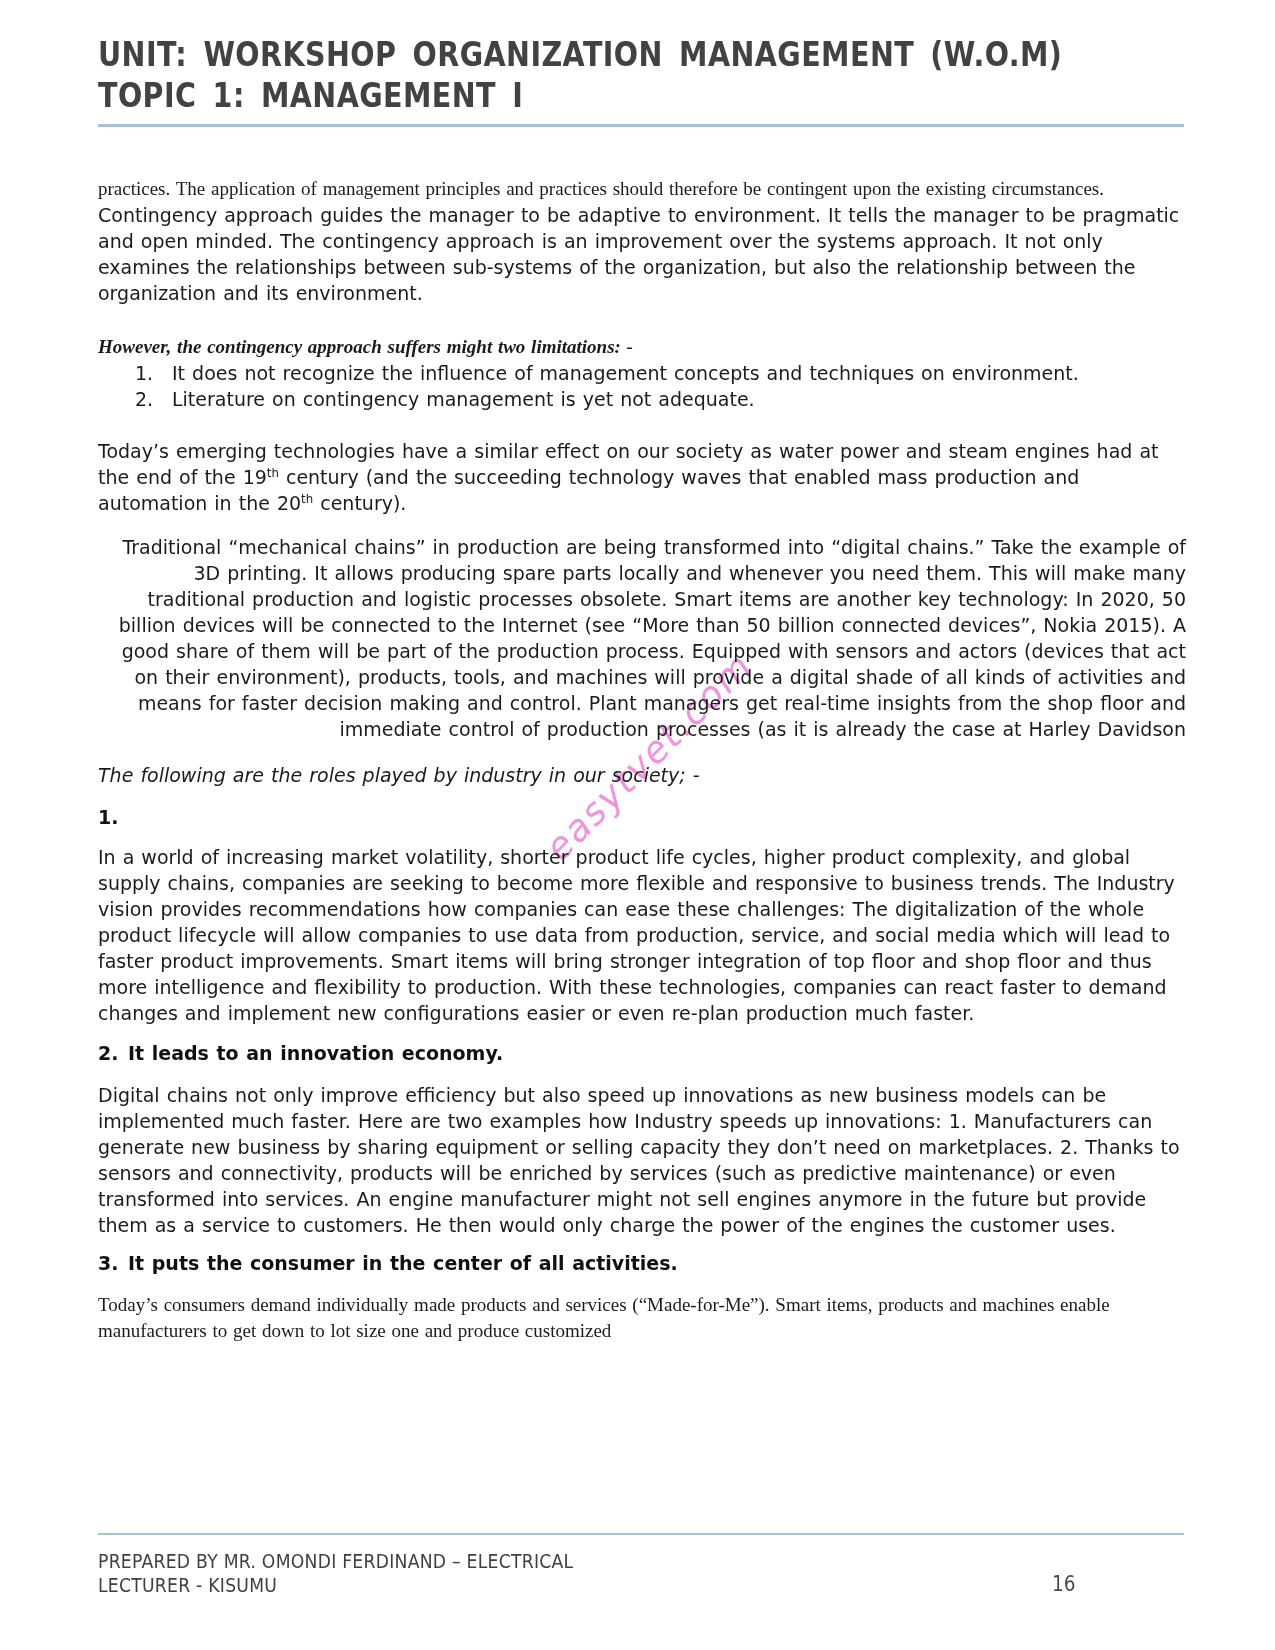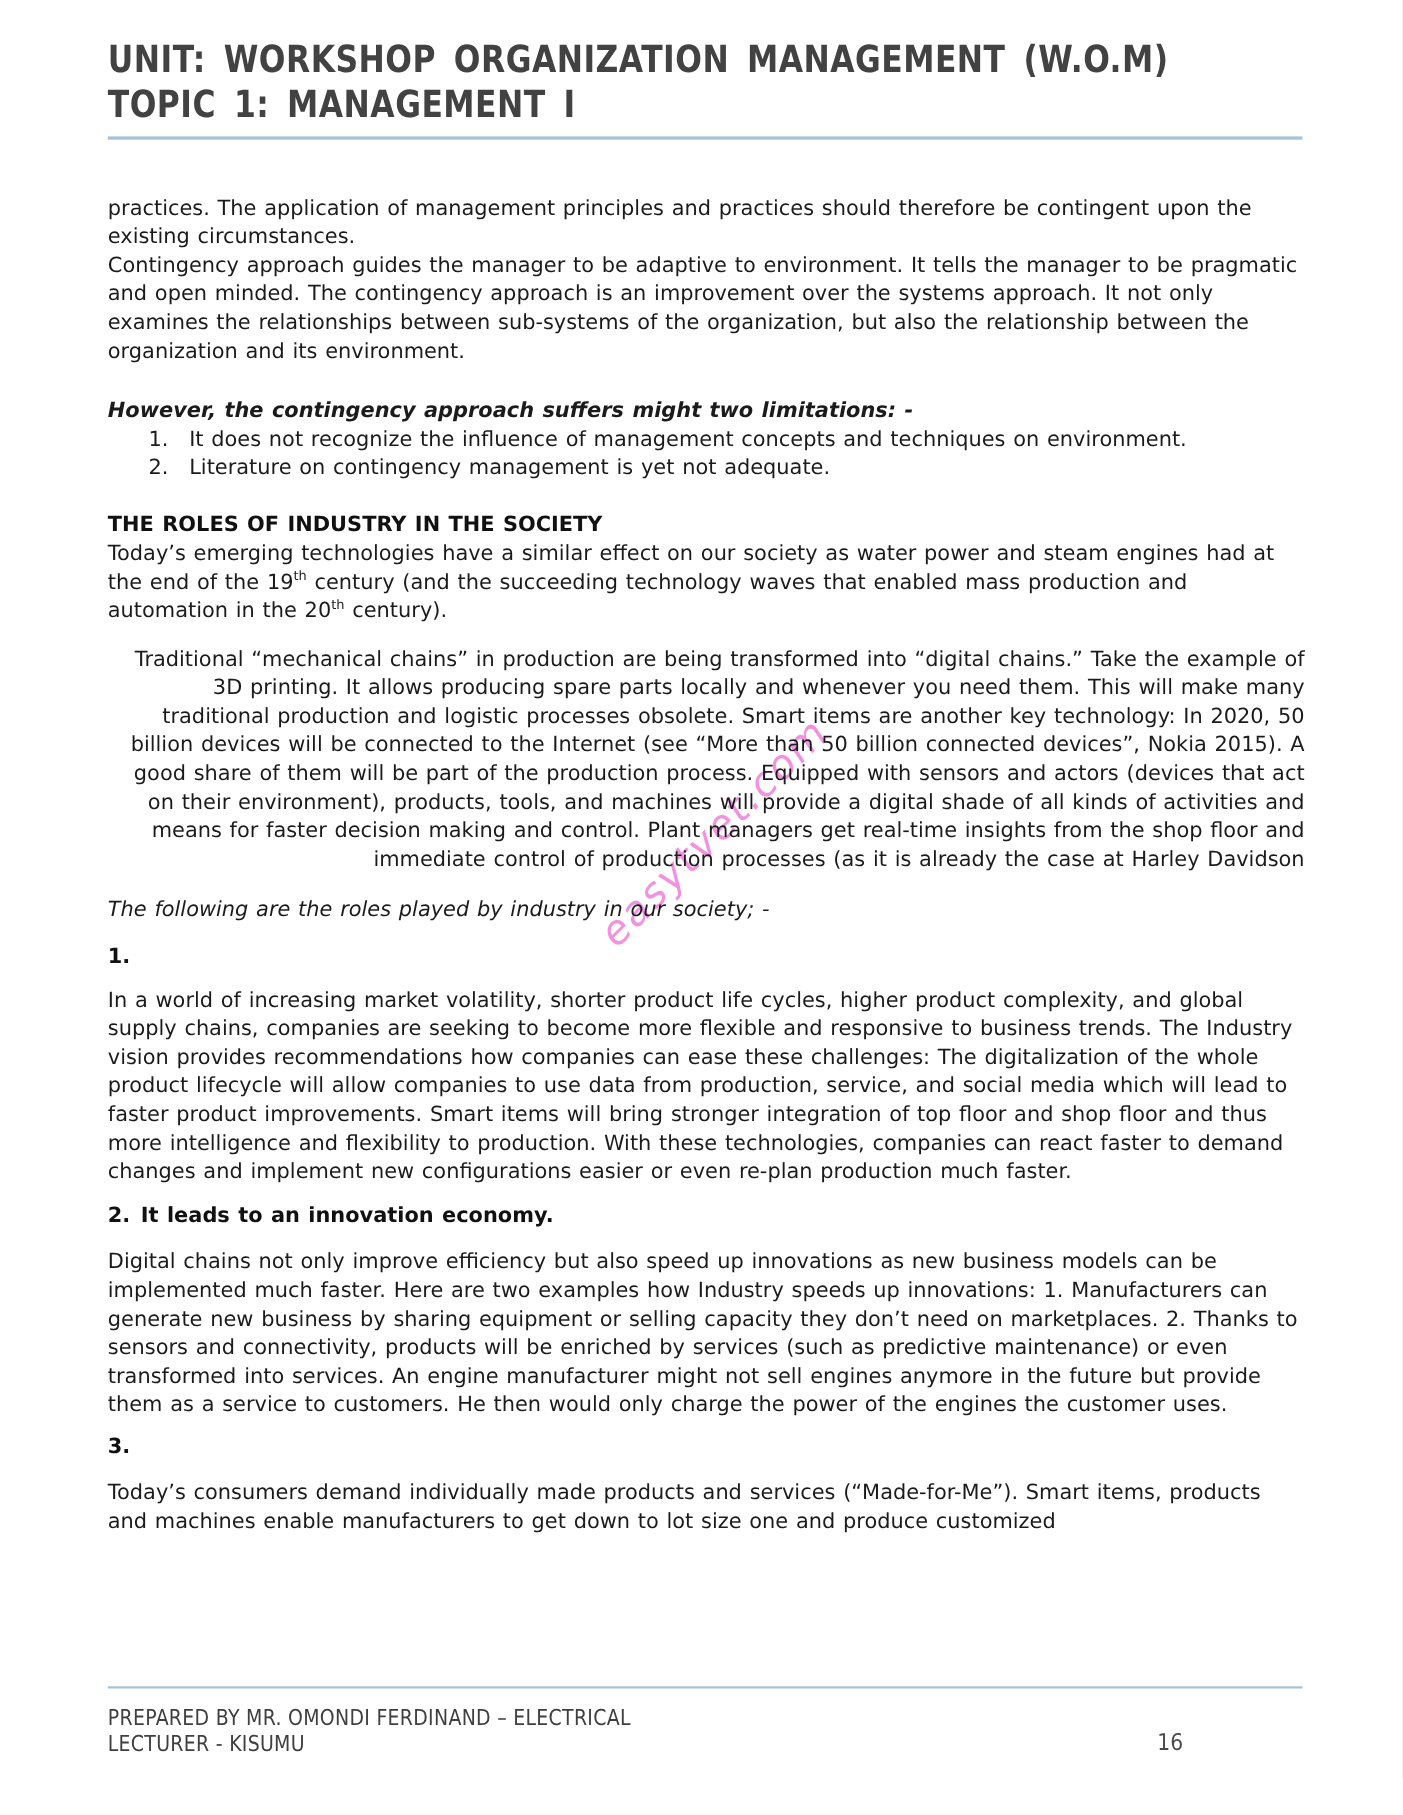--- a/index.html
+++ b/index.html
@@ -22,21 +22,21 @@
   }
   .rule{position:absolute;left:98px;width:1086px;background:#a6c2db;}
   .rule-top{top:124px;height:3px;}
   .rule-bottom{top:1533px;height:2px;}
   
   .doc-body{
     position:absolute;left:98px;top:176px;width:1088px;
     font-size:19px;line-height:26px;word-spacing:1px;
   }
   .doc-body p{margin:0;}
-  .mb0{margin-bottom:0 !important;}
+  .mb0{margin-bottom:0 !important;font-family:Liberation Serif, serif;}
   .mb12{margin-bottom:12px !important;}
   .mb14{margin-bottom:14px !important;}
   .mb16{margin-bottom:16px !important;}
   .mb18{margin-bottom:18px !important;}
   .mb20{margin-bottom:20px !important;text-align:right;}
   .mb26{margin-bottom:26px !important;}
   .mb28{margin-bottom:28px !important;}
   .bold-italic{font-weight:bold;font-style:italic;}
   .italic{font-style:italic;}
   .section-heading{font-weight:bold;color:#111;}
@@ -97,40 +97,40 @@
       <div class="row">
         <span class="num">1.</span>
         <span class="txt">It does not recognize the influence of management concepts and techniques on environment.</span>
       </div>
       <div class="row">
         <span class="num">2.</span>
         <span class="txt">Literature on contingency management is yet not adequate.</span>
       </div>
     </div>
 
-    <p class="section-heading mb0">THE ROLES OF INDUSTRY IN THE SOCIETY</p>
     <p class="mb18"><span>Today’s emerging technologies have a similar effect on our society as water power and steam engines had at the end of the 19</span><sup>th</sup><span> century (and the succeeding technology waves that enabled mass production and automation in the 20</span><sup>th</sup><span> century).</span></p>
 
     <p class="mb20">Traditional “mechanical chains” in production are being transformed into “digital chains.” Take the example of 3D printing. It allows producing spare parts locally and whenever you need them. This will make many traditional production and logistic processes obsolete. Smart items are another key technology: In 2020, 50 billion devices will be connected to the Internet (see “More than 50 billion connected devices”, Nokia 2015). A good share of them will be part of the production process. Equipped with sensors and actors (devices that act on their environment), products, tools, and machines will provide a digital shade of all kinds of activities and means for faster decision making and control. Plant managers get real-time insights from the shop floor and immediate control of production processes (as it is already the case at Harley Davidson</p>
 
     <p class="italic mb16">The following are the roles played by industry in our society; -</p>
 
     <div class="role-heading mb14">
       <span class="num">1.</span>
     </div>
     <p class="mb14">In a world of increasing market volatility, shorter product life cycles, higher product complexity, and global supply chains, companies are seeking to become more flexible and responsive to business trends. The Industry vision provides recommendations how companies can ease these challenges: The digitalization of the whole product lifecycle will allow companies to use data from production, service, and social media which will lead to faster product improvements. Smart items will bring stronger integration of top floor and shop floor and thus more intelligence and flexibility to production. With these technologies, companies can react faster to demand changes and implement new configurations easier or even re-plan production much faster.</p>
 
     <div class="role-heading mb16">
       <span class="num">2.</span>
       <span>It leads to an innovation economy.</span>
     </div>
     <p class="mb12">Digital chains not only improve efficiency but also speed up innovations as new business models can be implemented much faster. Here are two examples how Industry speeds up innovations: 1. Manufacturers can generate new business by sharing equipment or selling capacity they don’t need on marketplaces. 2. Thanks to sensors and connectivity, products will be enriched by services (such as predictive maintenance) or even transformed into services. An engine manufacturer might not sell engines anymore in the future but provide them as a service to customers. He then would only charge the power of the engines the customer uses.</p>
 
     <div class="role-heading mb16">
       <span class="num">3.</span>
+      <span>It puts the consumer in the center of all activities.</span>
     </div>
     <p class="mb0">Today’s consumers demand individually made products and services (“Made-for-Me”). Smart items, products and machines enable manufacturers to get down to lot size one and produce customized</p>
 
   </div>
 
   <div class="rule rule-bottom"></div>
 
   <div class="doc-footer">
     <div>PREPARED BY MR. OMONDI FERDINAND – ELECTRICAL</div>
     <div>LECTURER - KISUMU</div>

